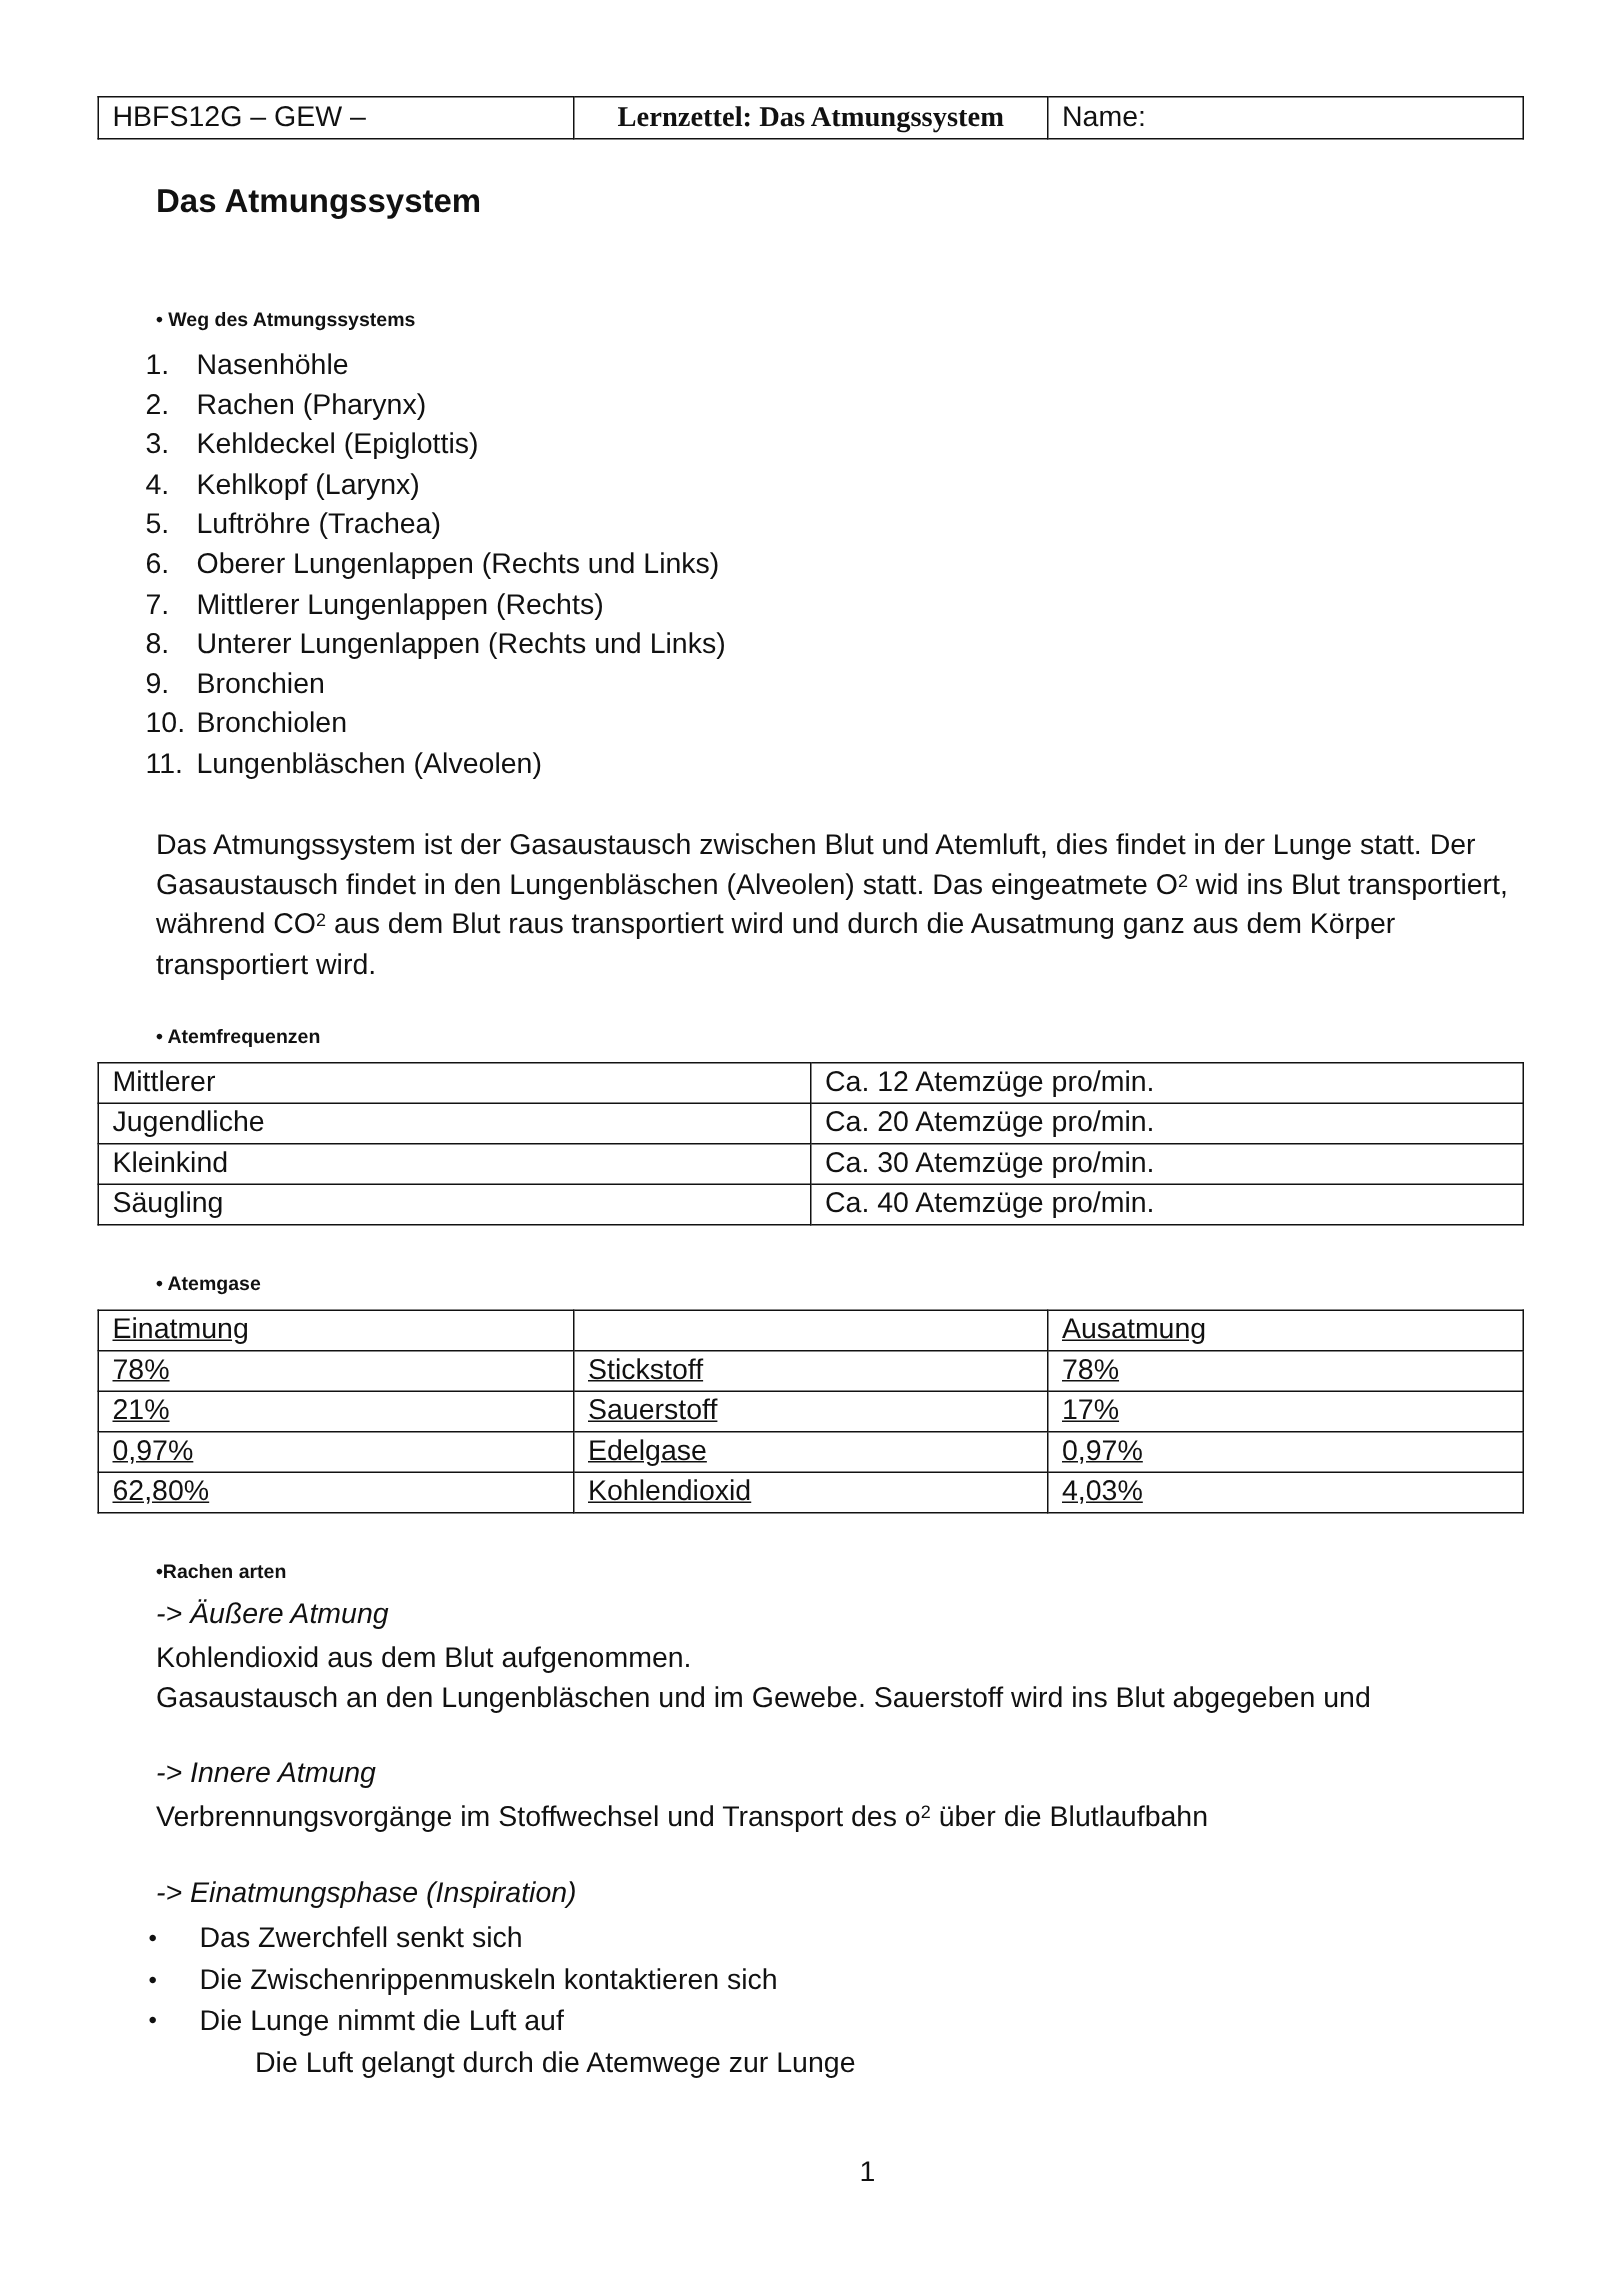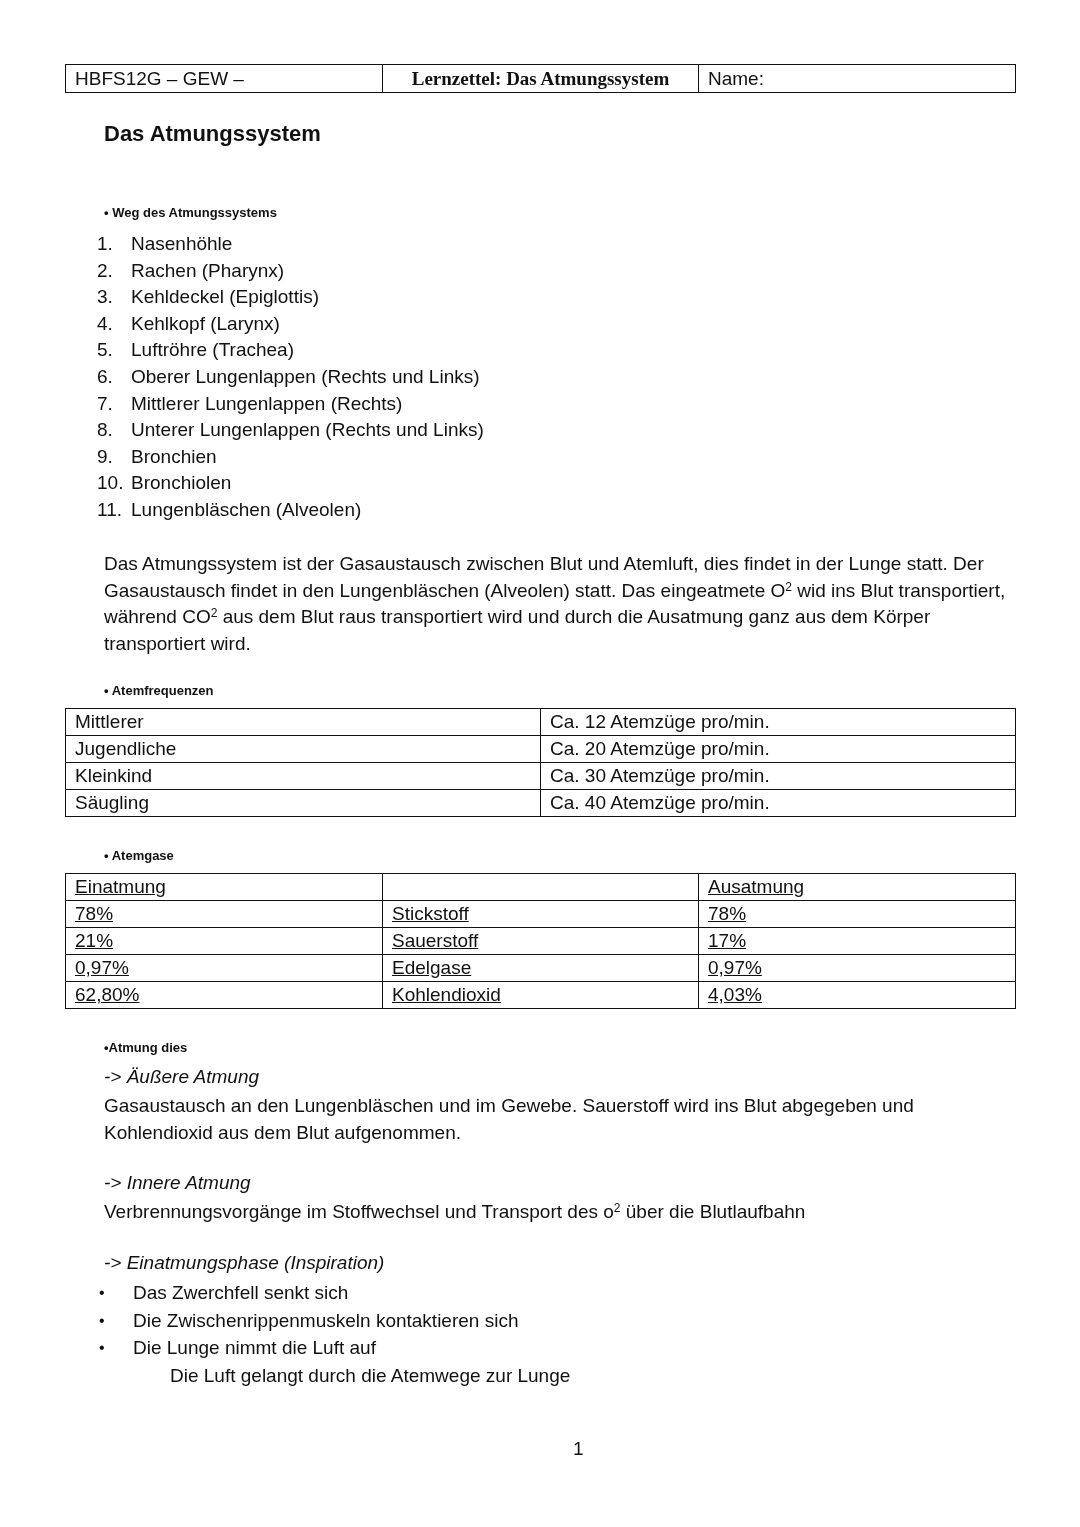--- a/index.html
+++ b/index.html
@@ -181,26 +181,26 @@
         <td>0,97%</td>
       </tr>
   <tr>
         <td>62,80%</td>
         <td>Kohlendioxid</td>
         <td>4,03%</td>
       </tr>
 </tbody>
   </table>
 
-<div id="sec-arten" class="abs section-head">•Atmung dies</div>
+<div id="sec-arten" class="abs section-head">•Rachen arten</div>
 
 <div id="aussere-head" class="abs italic">-&gt; Äußere Atmung</div>
 <div id="aussere-text" class="abs line">
+  <div>Kohlendioxid aus dem Blut aufgenommen.</div>
   <div>Gasaustausch an den Lungenbläschen und im Gewebe. Sauerstoff wird ins Blut abgegeben und</div>
-  <div>Kohlendioxid aus dem Blut aufgenommen.</div>
 </div>
 
 <div id="innere-head" class="abs italic">-&gt; Innere Atmung</div>
 <div id="innere-text" class="abs line"><span>Verbrennungsvorgänge im Stoffwechsel und Transport des o</span><sup>2</sup><span> über die Blutlaufbahn</span></div>
 
 <div id="einatm-head" class="abs italic">-&gt; Einatmungsphase (Inspiration)</div>
 <ul id="einatm-list" class="abs">
   <li>
       <span class="bul">•</span>
       <span>Das Zwerchfell senkt sich</span>

